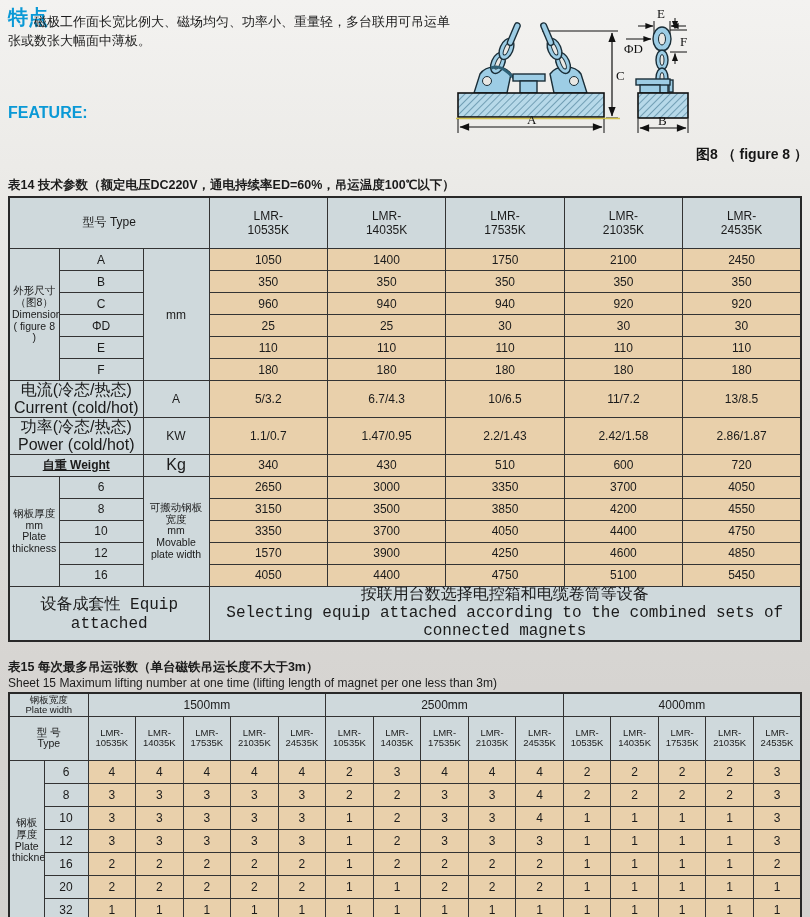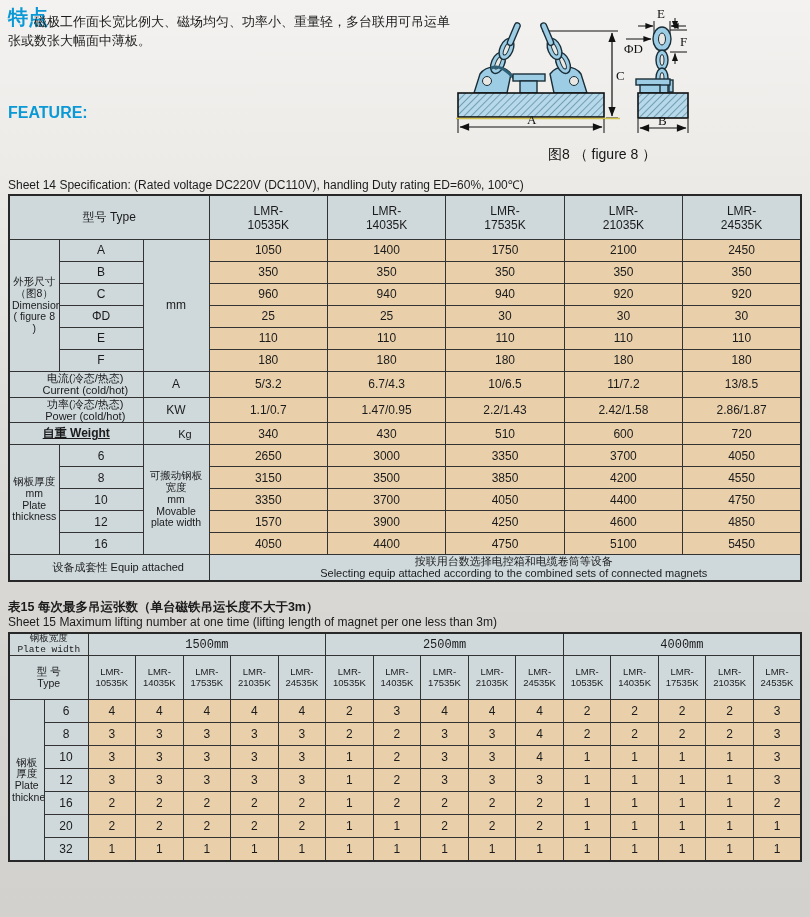--- a/index.html
+++ b/index.html
@@ -13,46 +13,46 @@
     position:relative;width:810px;height:917px;overflow:hidden;
     background:linear-gradient(180deg,#f3f2f0 0%,#ecebe8 18%,#dfddda 45%,#d6d4d1 75%,#d3d1ce 100%);
   }
   
   .top{position:relative;height:178px;}
   .cn-title{position:absolute;top:4px;left:8px;margin:0;font-size:20px;font-weight:bold;color:#0a99d6;}
   .intro-cn{position:absolute;top:13px;left:8px;width:448px;margin:0;font-size:13px;line-height:1.45;text-indent:2em;}
   .feature-title{position:absolute;top:104px;left:8px;margin:0;font-size:16px;font-weight:bold;color:#0a99d6;}
   .intro-en{position:absolute;top:127px;left:8px;width:438px;margin:0;font-size:11.5px;line-height:1.22;}
   .fig8{position:absolute;top:8px;left:430px;width:378px;margin:0;}
-  .fig-caption{margin:0 0 0 118px;font-size:14px;font-weight:normal;color:#161616;}
+  .fig-caption{margin:0 0 0 118px;font-size:14px;font-weight:bold;color:#161616;text-align:right;}
   .dimt{font-family:"Liberation Serif", serif;font-size:13px;fill:#111;}
   .steel{fill:#9dcde5;stroke:#1a2e38;stroke-width:1.4;}
   .hole{fill:#e9e7e3;stroke:#1a2e38;stroke-width:1;}
   
   .tbl-title{margin:0 8px;}
   .tbl-title .cn{font-size:12.5px;font-weight:bold;line-height:1.25;}
   .tbl-title .en{font-size:12px;line-height:1.2;}
   .note{margin:10px 8px 0 118px;font-size:12.5px;font-weight:bold;}
   .gap18{height:18px;}
   
   table{border-collapse:collapse;table-layout:fixed;margin:2px 8px 0 8px;width:794px;border:2px solid #282828;}
   td{border:1.5px solid #333;background:#e9d0ab;text-align:center;vertical-align:middle;
      font-size:12px;padding:0 2px;overflow:hidden;}
   td.hd{background:#cfd9dc;}
   .lh1{line-height:1.12;}
-  .s11{font-size:11px;padding-left:20px;}
+  .s11{font-size:16px;}
   .s10{font-size:10.5px;}
   .s9{font-size:9.5px;}
   .bold{font-weight:bold;text-decoration:underline;}
   #t14 tr{height:22px;}
-  #t14 tr.hrow{height:44px;}
+  #t14 tr.hrow{height:52px;}
   #t14 tr.r2l{height:25px;}
-  #t14 tr.equip{height:22px;}
+  #t14 tr.equip{height:22px;font-family:Liberation Mono, monospace;}
   #t15 tr{height:23px;}
-  #t15 tr.hr1{height:23px;font-family:Liberation Mono, monospace;}
+  #t15 tr.hr1{height:23px;}
   #t15 tr.hr2{height:44px;}
 </style>
 </head>
 <body>
 
 <div class="page">
 
   <div class="top">
     <h1 class="cn-title">特点</h1>
     <p class="intro-cn">磁极工作面长宽比例大、磁场均匀、功率小、重量轻，多台联用可吊运单张或数张大幅面中薄板。</p>
@@ -148,21 +148,21 @@
           <line x1="258" y1="111" x2="258" y2="125" stroke="#111" stroke-width="1"></line>
           <line x1="210" y1="120" x2="256" y2="120" stroke="#111" stroke-width="1.2" marker-start="url(#ah)" marker-end="url(#ah)"></line>
           <text class="dimt" x="228" y="117">B</text>
         </g>
       </svg>
       <figcaption class="fig-caption">图8 （ figure 8 ）</figcaption>
     </figure>
   </div>
 
   <div class="tbl-title">
-    <div class="en">Sheet 14 Specification: (Rated voltage DC220V (DC110V), handling Duty rating ED=60%, 100℃)</div>
+    <div class="cn">表14 技术参数（额定电压DC220V，通电持续率ED=60%，吊运温度100℃以下）</div>
   </div>
 
   <table id="t14">
     <colgroup>
       <col style="width:50px">
         <col style="width:84px">
         <col style="width:66px">
       <col>
         <col>
         <col>

